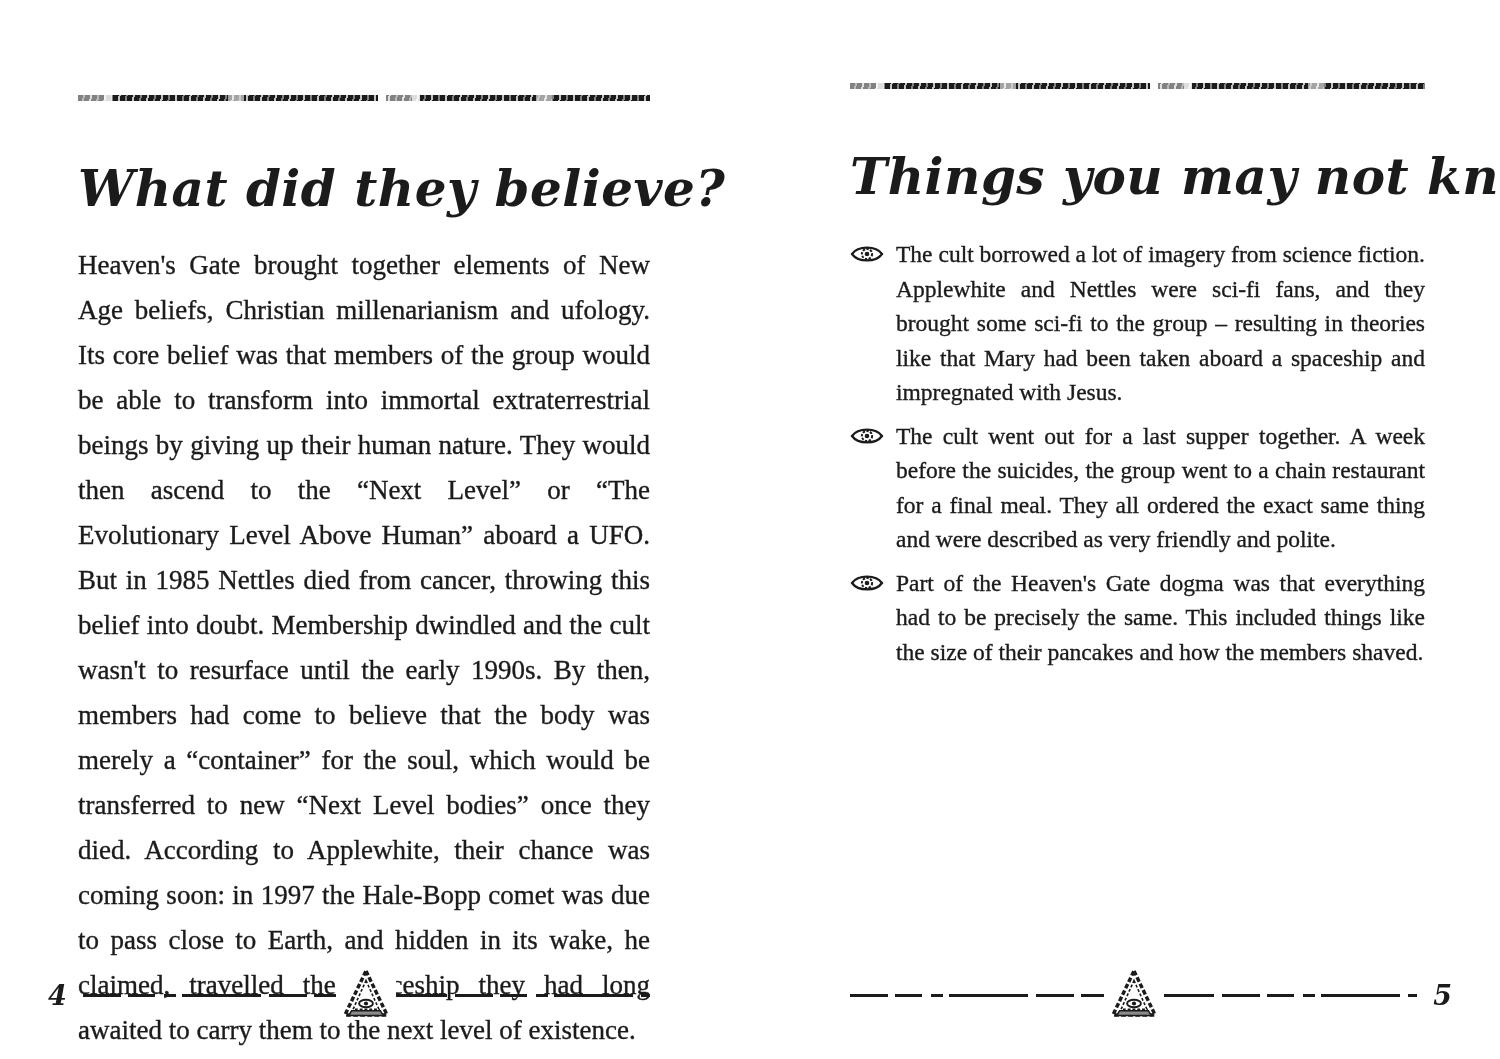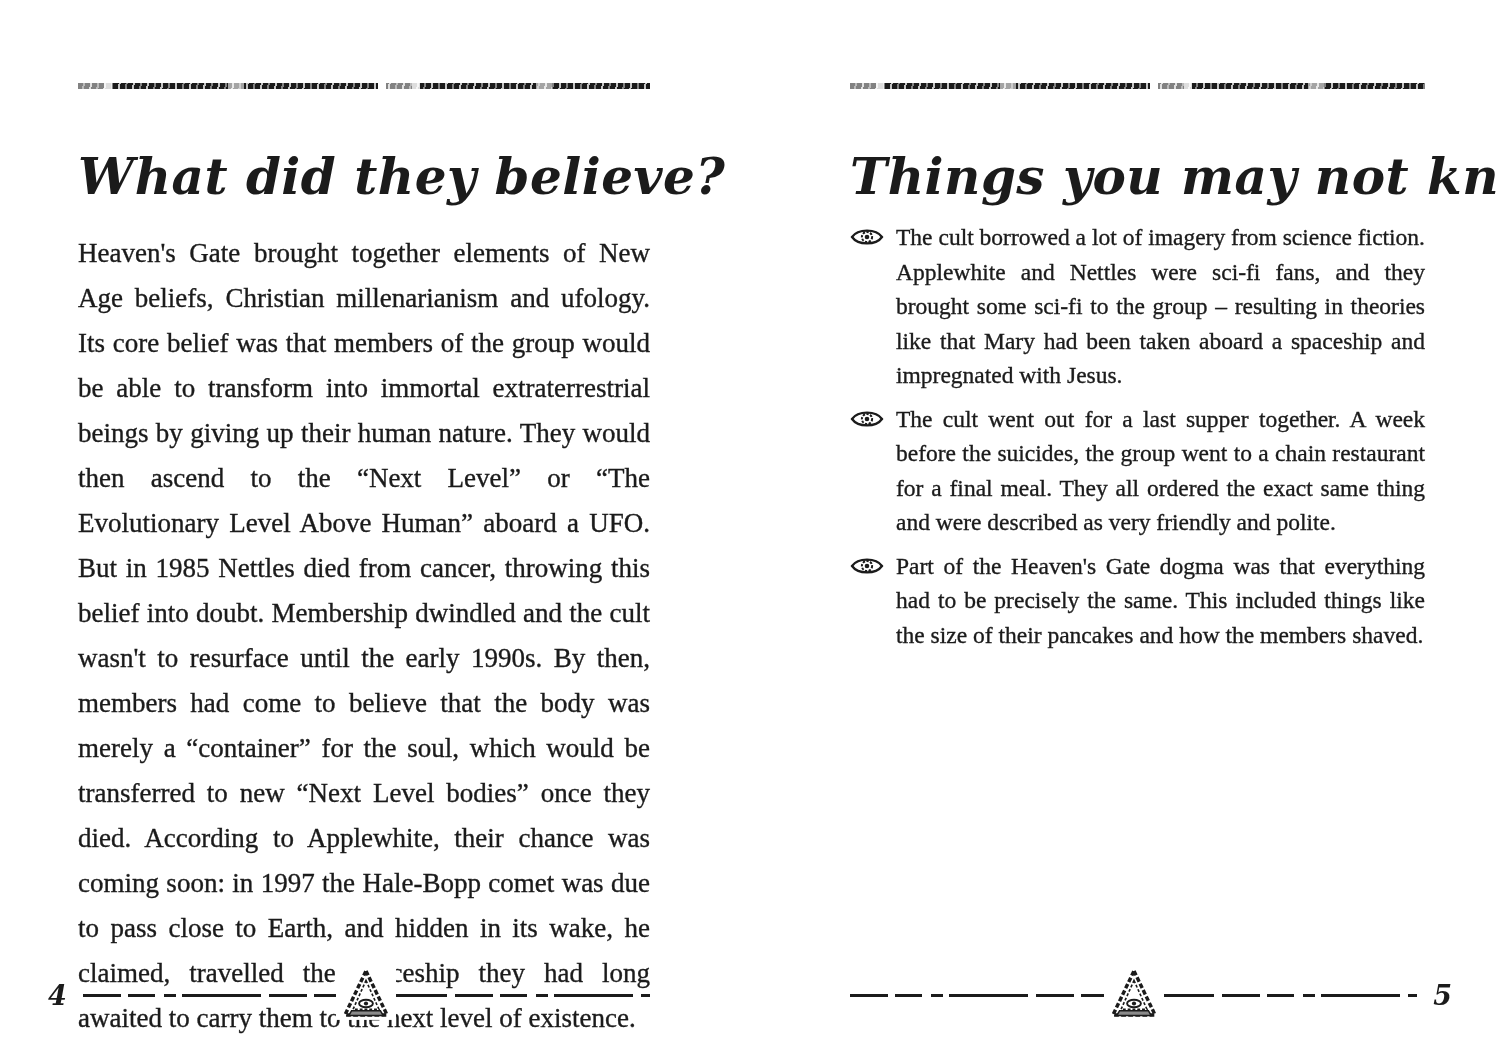--- a/index.html
+++ b/index.html
@@ -19,21 +19,21 @@
     width: 1500px;
     height: 1059px;
     background: #ffffff;
   }
   .page {
     position: relative;
     width: 750px;
     height: 1059px;
     box-sizing: border-box;
   }
-  .page.left  { padding: 0 100px 0 78px; }
+  .page.left  { padding: 12px 100px 0 78px; }
   .page.right { padding: 0 75px 0 100px; }
 
   
   .top-rule {
     margin-top: 83px;
     height: 6px;
     background: repeating-linear-gradient(100deg,
       #1b1b1b 0 5px, rgba(27,27,27,.55) 5px 7px,
       #1b1b1b 7px 12px, rgba(27,27,27,.25) 12px 14px);
     -webkit-mask-image: repeating-linear-gradient(90deg,
@@ -60,21 +60,21 @@
 
   .body-text {
     margin-top: 18px;
     font-size: 27px;
     line-height: 45px;
     text-align: justify;
     -webkit-text-stroke: 0.35px currentColor;
   }
 
   .facts {
-    margin-top: 7px;
+    margin-top: 24px;
   }
   .fact {
     display: flex;
     gap: 11px;
     margin-bottom: 9px;
   }
   .fact-icon {
     flex: 0 0 35px;
     padding-top: 6px;
   }

